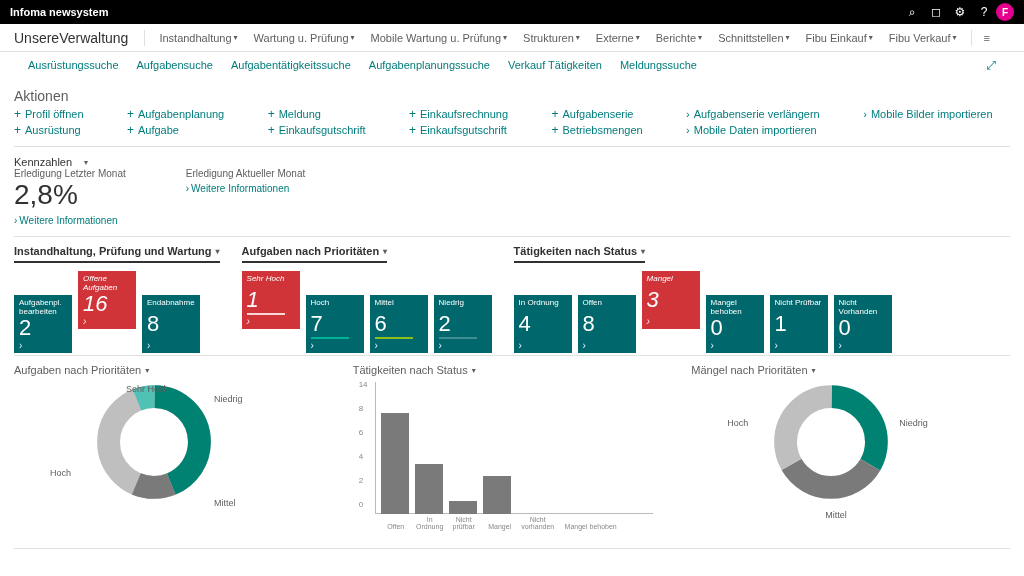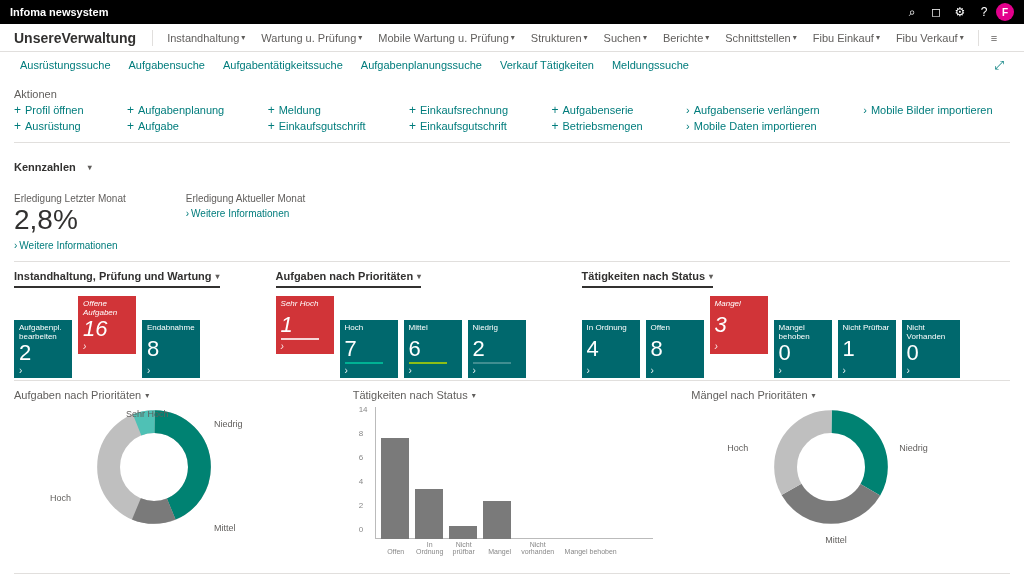--- a/index.html
+++ b/index.html
@@ -7,53 +7,53 @@
 
 
 .topbar { background:#000; color:#fff; display:flex; align-items:center; height:24px; padding:0 10px; }
 .topbar .brand { font-size:11px; font-weight:600; }
 .topbar .spacer { flex:1; }
 .topbar .ticon { width:24px; text-align:center; font-size:12px; cursor:pointer; }
 .avatar { width:18px; height:18px; border-radius:50%; background:#e3008c; color:#fff; display:flex; align-items:center; justify-content:center; font-size:10px; font-weight:600; }
 
 
 .navbar { display:flex; align-items:center; height:28px; padding:0 14px; border-bottom:1px solid #e1dfdd; gap:4px; }
-.navbar .title { font-size:14px; font-weight:700; padding-right:8px; }
+.navbar .title { font-size:14px; font-weight:400; padding-right:8px; }
 .navbar .divider { width:1px; height:16px; background:#e1dfdd; margin:0 4px; }
 .navitem { font-size:11px; color:#605e5c; padding:4px 6px; cursor:pointer; white-space:nowrap; display:flex; align-items:center; gap:2px;}
 .chev { font-size:8px; color:#605e5c; }
 .navbar .more { margin-left:4px; color:#605e5c; }
 
 
-.subnav { display:flex; align-items:center; height:26px; padding:0 20px; gap:18px; }
+.subnav { display:flex; align-items:center; height:26px; padding:0 28px; gap:18px; }
 .subnav a { color:#007c7c; font-size:11px; text-decoration:none; cursor:pointer; }
 .subnav .spacer { flex:1; }
 .subnav .expand { color:#007c7c; font-size:12px; cursor:pointer; }
 
 .content { padding:4px 14px 20px 14px; }
 
-.sec-label { font-size:11px; color:#605e5c; margin-top:6px; margin-bottom:4px; }
-.sec-heading { font-size:11px; font-weight:700; color:#323130; display:inline-flex; align-items:center; gap:12px; cursor:pointer; margin-top:10px;}
+.sec-label { font-size:14px; color:#605e5c; margin-top:6px; margin-bottom:4px; }
+.sec-heading { font-size:11px; font-weight:400; color:#323130; display:inline-flex; align-items:center; gap:12px; cursor:pointer; margin-top:1px;}
 
 
 .actions { display:grid; grid-template-columns:repeat(7,auto); column-gap:26px; row-gap:4px; margin-bottom:10px; }
 .action { display:flex; align-items:center; gap:4px; color:#007c7c; font-size:11px; cursor:pointer; white-space:nowrap;}
 .action .plus { font-size:12px; line-height:1; }
 .action .arrow { font-size:11px; }
 
 hr.rule { border:none; border-top:1px solid #e1dfdd; margin:2px 0 8px 0;}
 
 
-.kpis { display:flex; gap:60px; margin-bottom:10px;margin-top:20px;}
+.kpis { display:flex; gap:60px; margin-bottom:10px;}
 .kpi .ktxt { font-size:10px; color:#605e5c; }
 .kpi .kval { font-size:28px; font-weight:300; color:#323130; }
 .kpi .klink { color:#007c7c; font-size:10px; margin-top:4px; cursor:pointer; display:inline-flex; align-items:center; gap:2px;}
 
 
-.groups { display:flex; gap:56px; margin-top:4px;}
+.groups { display:flex; gap:22px; margin-top:4px;}
 .group .gtitle { font-size:11px; font-weight:600; border-bottom:2px solid #323130; padding-bottom:4px; margin-bottom:8px; display:inline-flex; align-items:center; gap:4px; cursor:pointer;}
 .tiles { display:flex; gap:6px;}
 .tile { width:58px; height:58px; color:#fff; padding:4px 5px 2px 5px; display:flex; flex-direction:column; justify-content:space-between; cursor:pointer; position:relative;}
 .tile.teal { background:#00686d;margin-top:24px; }
 .tile.red { background:#d13438;font-style:italic; }
 .tile .tlabel { font-size:8px; line-height:1.1; }
 .tile .tval { font-size:22px; font-weight:300; line-height:1;}
 .tile .tarrow { font-size:10px; opacity:.9;}
 .tile .under { position:absolute; left:5px; bottom:14px; height:2px; width:38px; }
 .tile.sehrhoch .under{ background:rgba(255,255,255,.8);}
@@ -106,21 +106,21 @@
     </span>
   <span class="navitem">
       <span>Mobile Wartung u. Prüfung</span>
       <span class="chev">▾</span>
     </span>
   <span class="navitem">
       <span>Strukturen</span>
       <span class="chev">▾</span>
     </span>
   <span class="navitem">
-      <span>Suchen</span>
+      <span>Externe</span>
       <span class="chev">▾</span>
     </span>
   <span class="navitem">
       <span>Berichte</span>
       <span class="chev">▾</span>
     </span>
   <span class="navitem">
       <span>Schnittstellen</span>
       <span class="chev">▾</span>
     </span>

